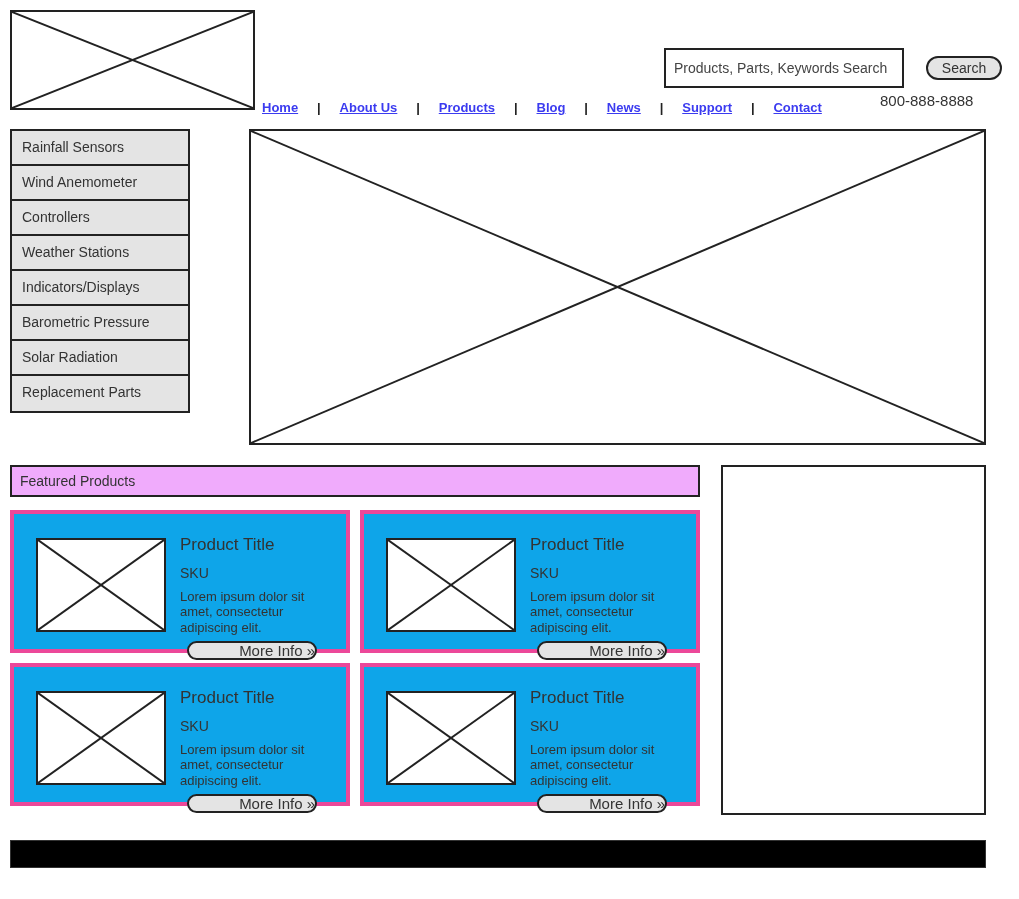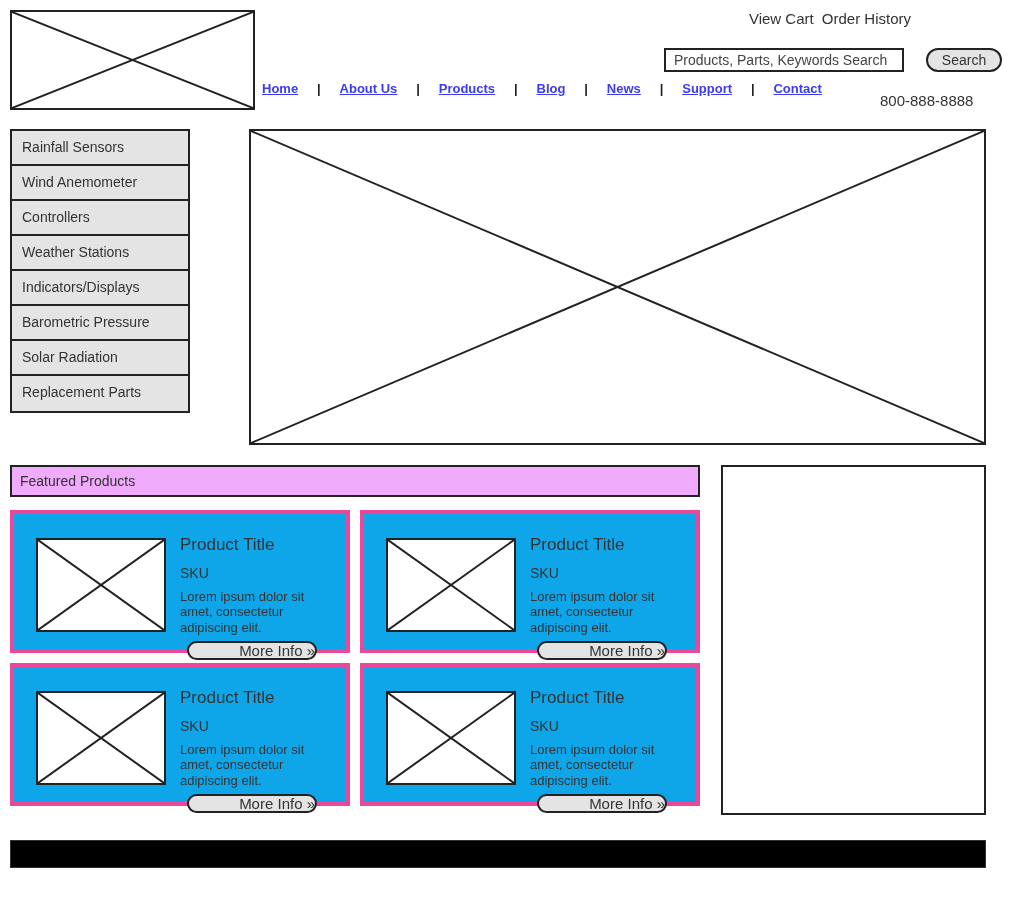--- a/index.html
+++ b/index.html
@@ -59,21 +59,21 @@
   }
   .account-links span { padding: 0 2px; }
   .search-row {
     position: absolute;
     left: 664px; top: 48px;
     display: flex;
     align-items: center;
   }
   .search-input {
     width: 240px;
-    height: 24px;
+    height: 40px;
     border: 2px solid #222222;
     background: #ffffff;
     font-family: "Liberation Sans", sans-serif;
     font-size: 14px;
     color: #444444;
     padding: 0 8px;
     outline: none;
     border-radius: 0;
   }
   .search-input::placeholder { color: #444444; opacity: 1; }
@@ -86,21 +86,21 @@
     background: #e4e4e4;
     font-family: "Liberation Sans", sans-serif;
     font-size: 14px;
     color: #333333;
     cursor: pointer;
     padding: 0;
     line-height: 1;
   }
   .nav {
     position: absolute;
-    left: 262px; top: 81px;
+    left: 262px; top: 100px;
     width: 560px;
     display: flex;
     align-items: flex-end;
     justify-content: space-between;
     font-size: 13px;
   }
   .nav a {
     color: #3b3bf0;
     text-decoration: underline;
     font-weight: bold;
@@ -246,24 +246,20 @@
 
 <div class="header">
 
   <div class="xbox logo-box">
     <svg viewBox="0 0 245 100" preserveAspectRatio="none">
       <line x1="0" y1="0" x2="245" y2="100"></line>
       <line x1="245" y1="0" x2="0" y2="100"></line>
     </svg>
   </div>
 
-  <div class="account-links">
-    <span>View Cart</span>
-    <span>Order History</span>
-  </div>
 
   <div class="search-row">
     <input class="search-input" type="text" placeholder="Products, Parts, Keywords Search" style="">
     <button class="search-btn">Search</button>
   </div>
 
   <div class="nav">
     <a href="#">Home</a>
     <span class="sep">|</span>
     <a href="#">About Us</a>

